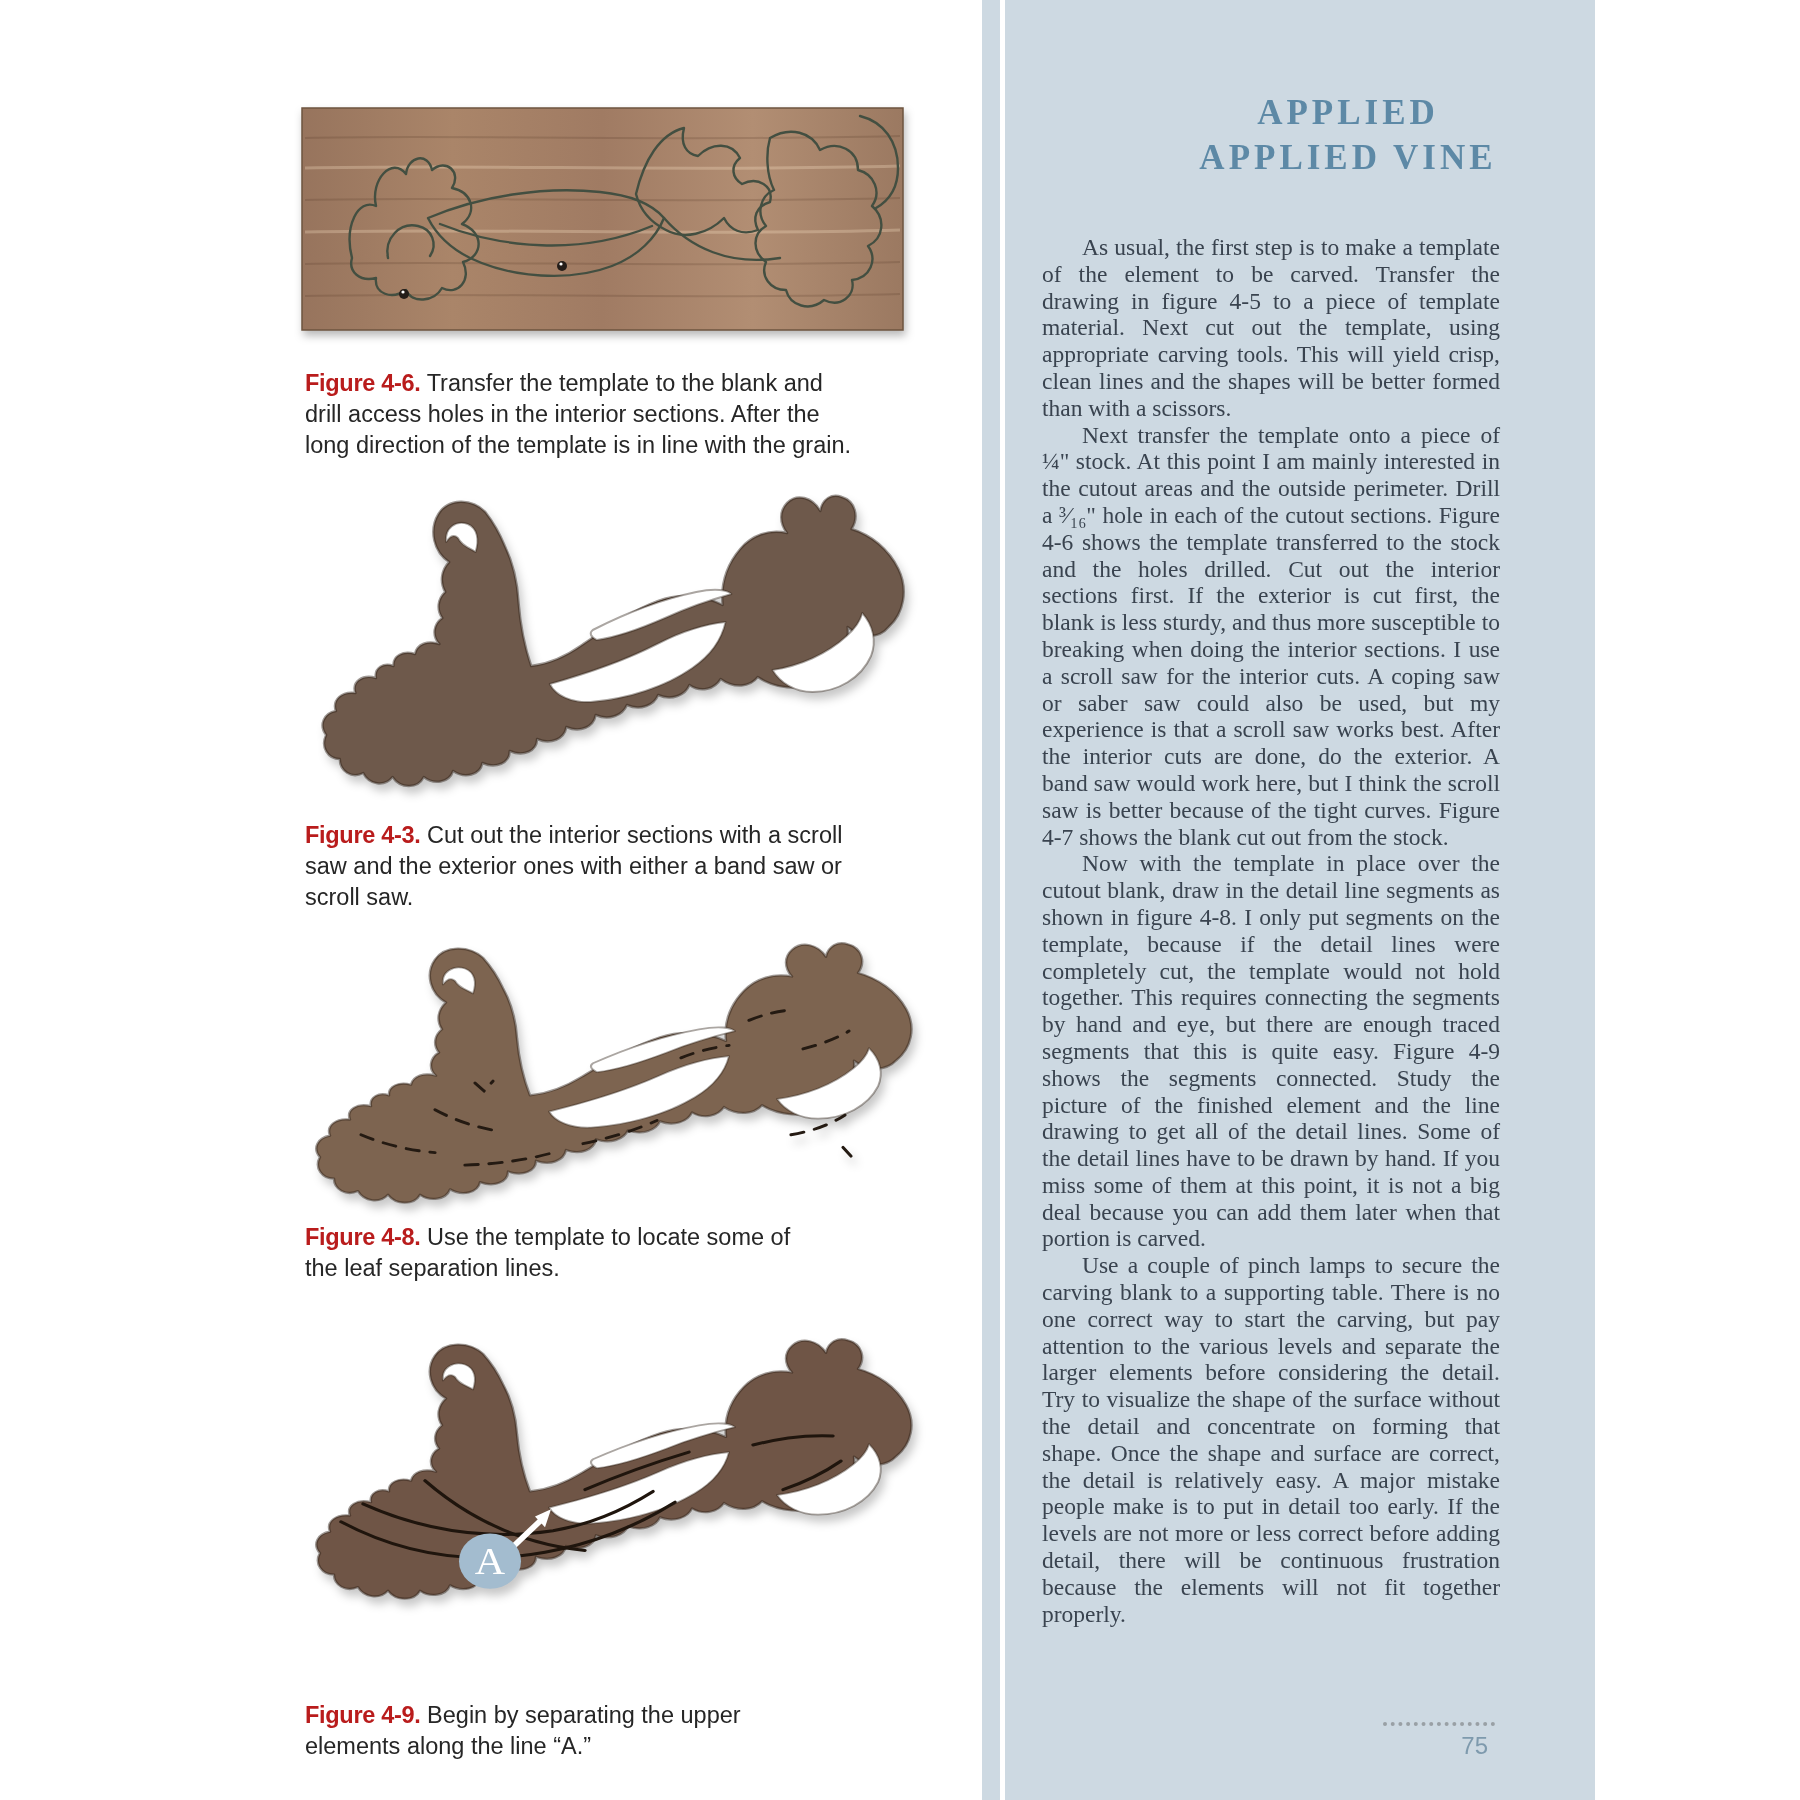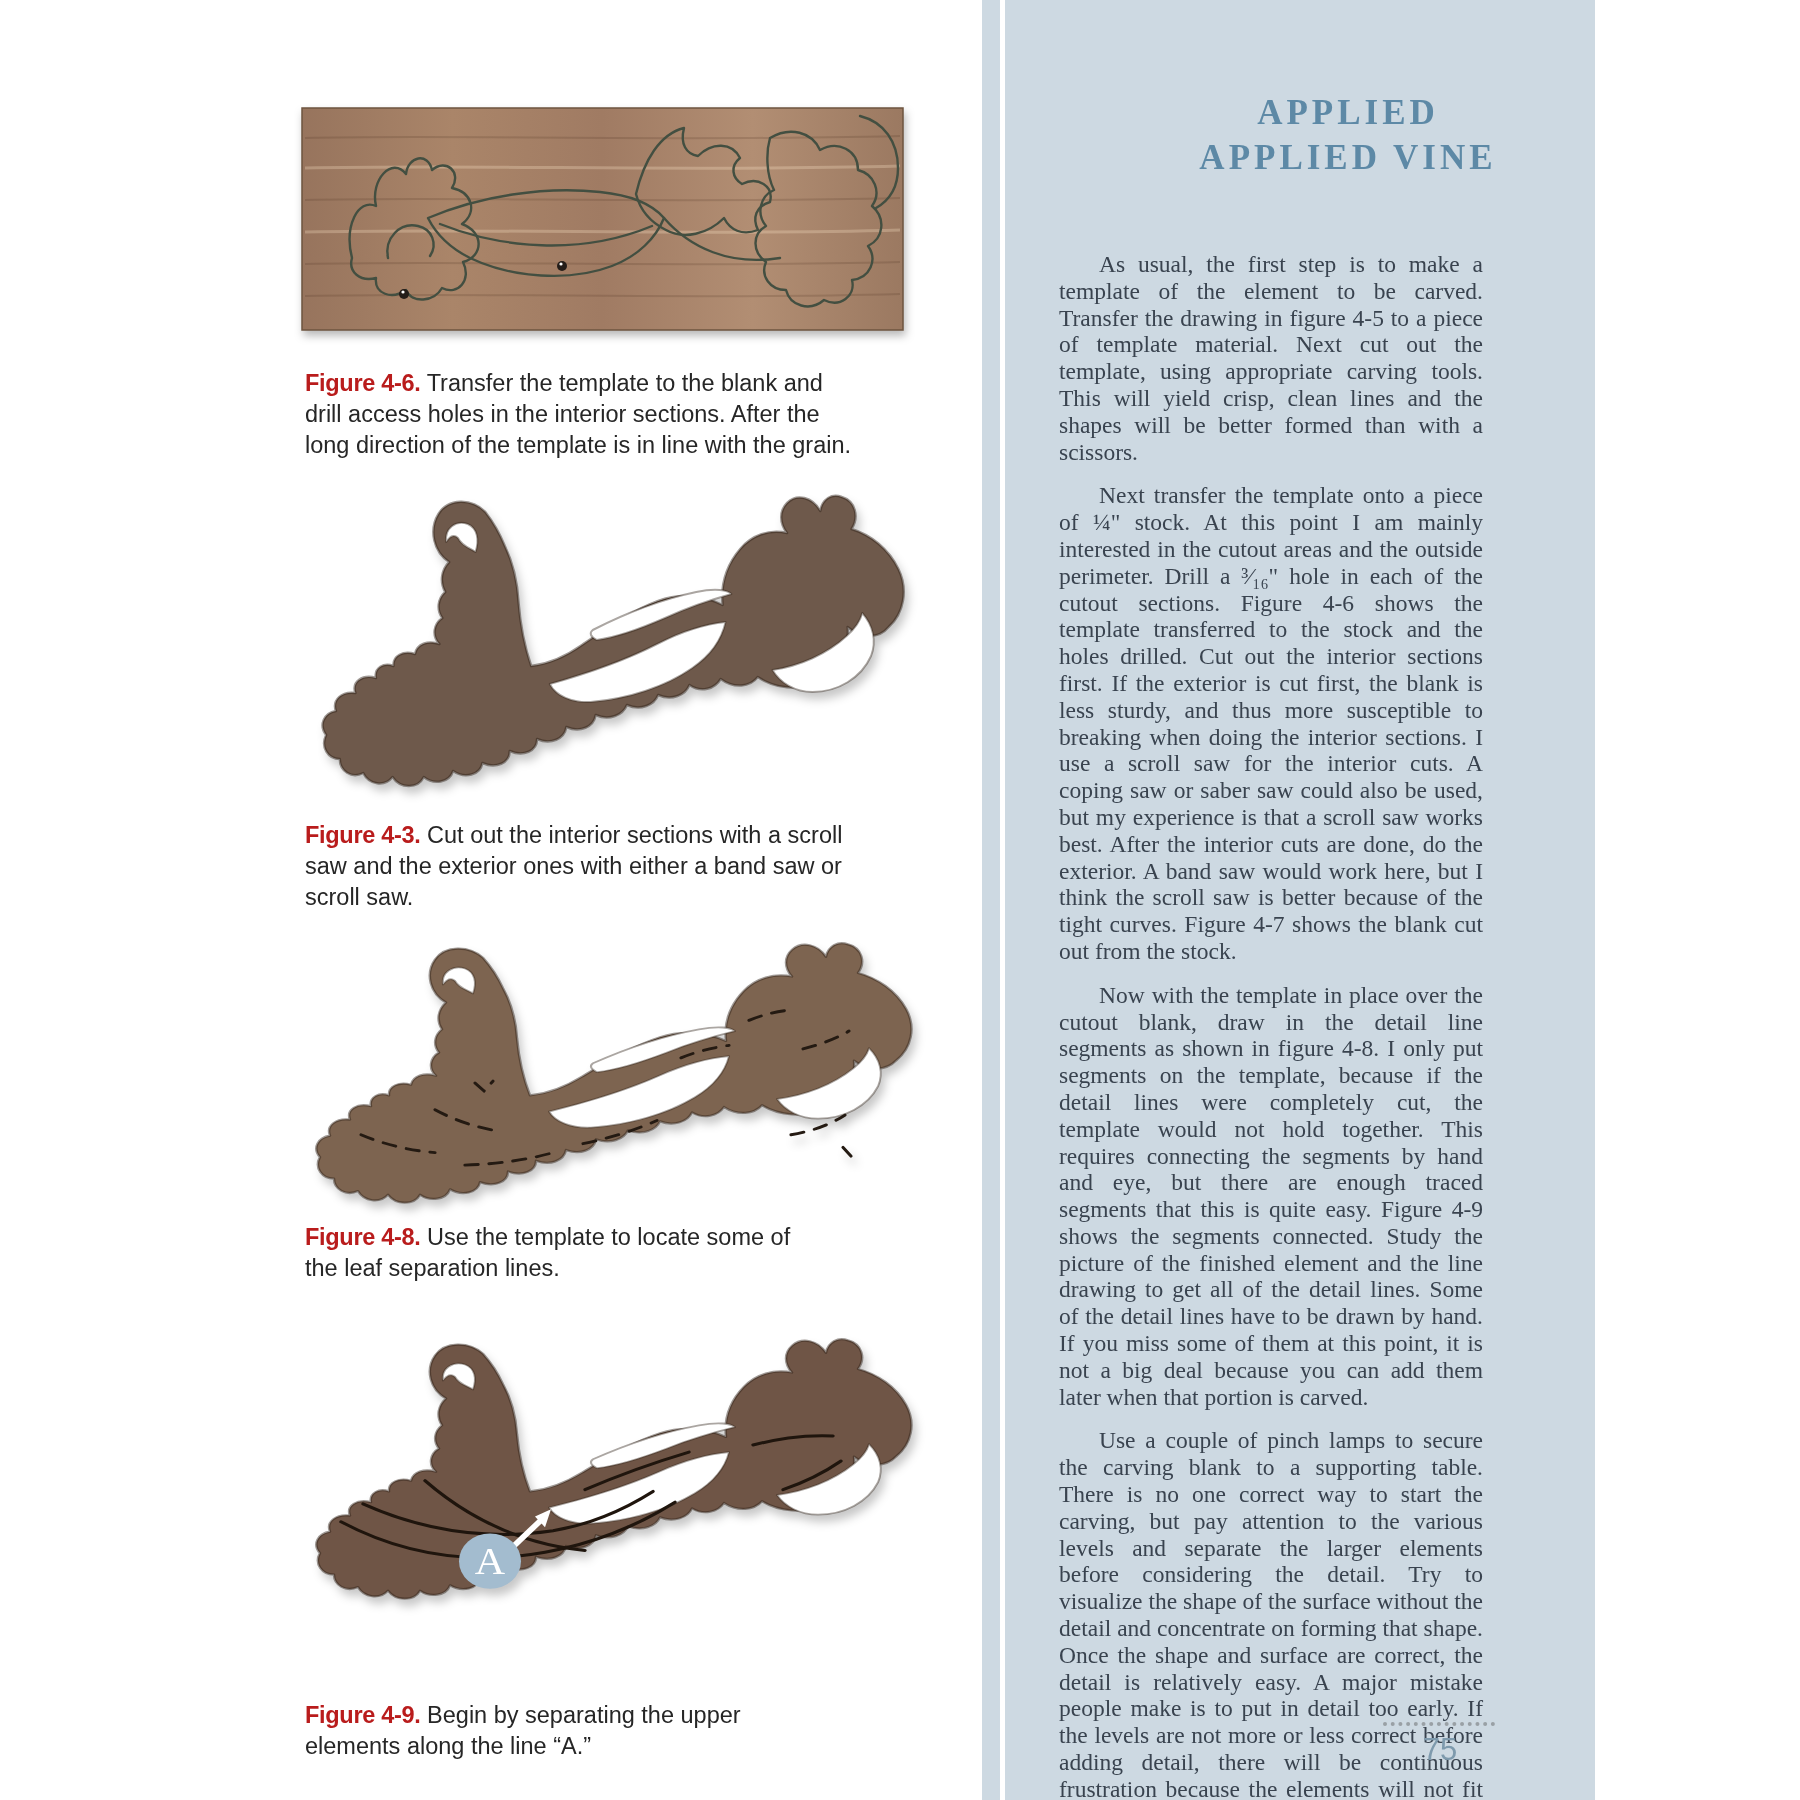--- a/index.html
+++ b/index.html
@@ -6,25 +6,25 @@
   .page{position:relative;width:1800px;height:1800px;background:#ffffff;overflow:hidden;}
 
   
   .accent-strip{position:absolute;left:982px;top:0;width:18px;height:1800px;background:#cdd9e2;}
   .panel{position:absolute;left:1005px;top:0;width:590px;height:1800px;background:#cdd9e2;}
   .panel-title{position:absolute;left:1005px;top:90px;width:686px;text-align:center;
     font-family:"Liberation Serif",serif;font-weight:600;font-size:35px;line-height:45px;
     letter-spacing:4px;color:#5d89a6;margin:0;}
   .article{position:absolute;left:1042px;top:234px;width:458px;
     font-family:"Liberation Serif",serif;font-size:23.5px;line-height:26.8px;color:#39434f;}
-  .article p{margin:17px;text-indent:40px;text-align:justify;}
+  .article p{margin:0;text-indent:40px;text-align:justify;}
   .dots{position:absolute;left:1383px;top:1722px;width:112px;height:0;
     border-top:4px dotted #99a0a5;}
-  .pagenum{position:absolute;left:1392px;top:1732px;width:96px;text-align:center;
-    font-family:"Liberation Sans",sans-serif;font-size:31px;color:#7e9aad;}
+  .pagenum{position:absolute;left:1392px;top:1732px;width:96px;text-align:right;
+    font-family:"Liberation Sans",sans-serif;font-size:24px;color:#7e9aad;}
 
   
   .photo{position:absolute;}
   .caption{position:absolute;font-family:"Liberation Sans",sans-serif;font-size:23.5px;
     line-height:31px;color:#262626;}
   .fig-label{font-weight:700;color:#b91c1c;letter-spacing:-0.3px;}
   .board-shadow{filter:drop-shadow(2px 5px 4px rgba(0,0,0,0.28));}
   .vine-shadow{filter:drop-shadow(4px 7px 5px rgba(0,0,0,0.22));}
 
   .vwood{fill:currentColor;stroke:rgba(45,32,22,0.45);stroke-width:2.5;stroke-linejoin:round;}

